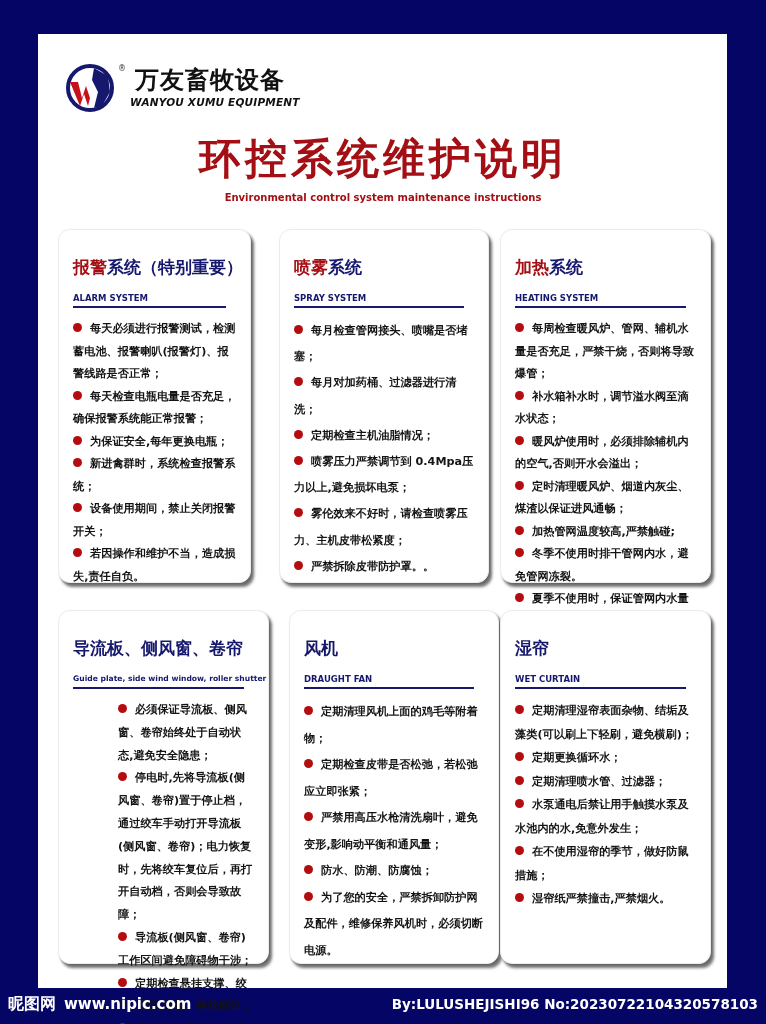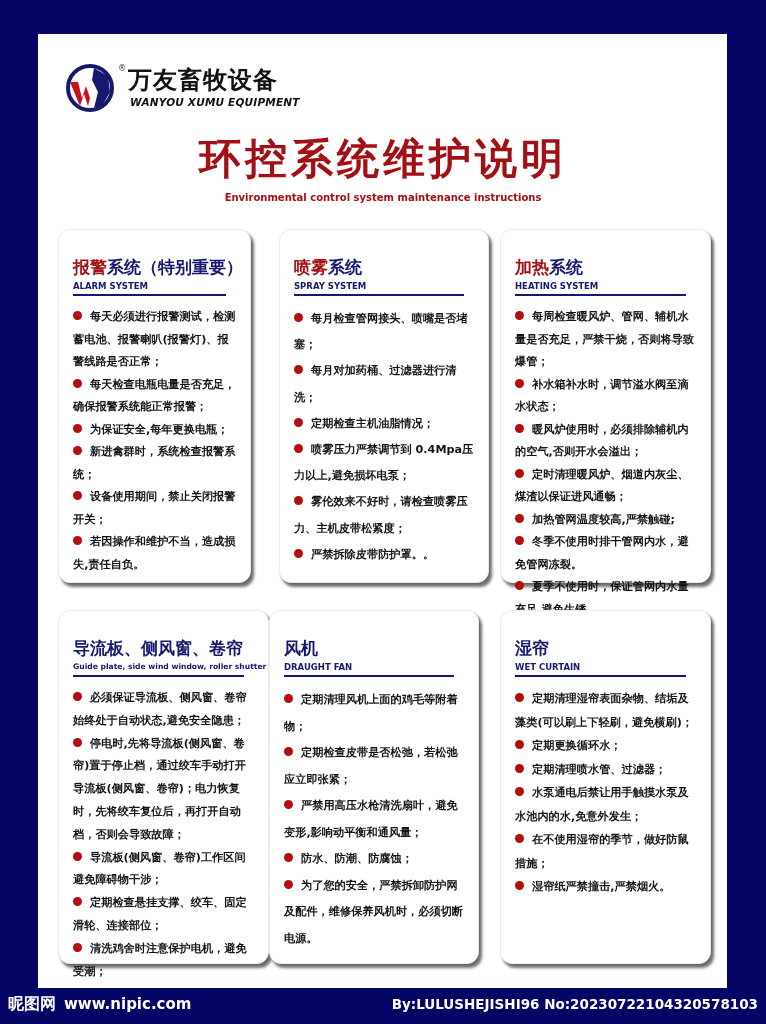--- a/index.html
+++ b/index.html
@@ -1,40 +1,40 @@
 <!DOCTYPE html>
 <html><head>
 <meta charset="utf-8">
 <style>
   * { box-sizing: border-box; margin: 0; padding: 0; }
   html, body { width: 766px; height: 1024px; overflow: hidden; }
   body { background: #050566; font-family: "DejaVu Sans", "Liberation Sans", sans-serif; position: relative; }
   .panel { position: absolute; left: 38px; top: 34px; width: 689px; height: 954px; background: #ffffff; }
   .logo { position: absolute; left: 60px; top: 60px; width: 260px; height: 60px; }
   .logo-mark { position: absolute; left: 4px; top: 2px; width: 52px; height: 52px; }
-  .logo-cn { position: absolute; left: 68px; top: 4px; font-size: 24px; font-weight: bold; color: #111; letter-spacing: 1px; white-space: nowrap; }
+  .logo-cn { position: absolute; left: 75px; top: 4px; font-size: 24px; font-weight: bold; color: #111; letter-spacing: 1px; white-space: nowrap; }
   .logo-reg { position: absolute; left: 58px; top: 4px; font-size: 8px; color: #333; }
   .logo-en { position: absolute; left: 70px; top: 36px; font-size: 10.5px; font-style: italic; font-weight: bold; color: #111; white-space: nowrap; letter-spacing: 0.2px; }
   .title-cn { position: absolute; left: 0; width: 766px; top: 134px; text-align: center; font-size: 42px; font-weight: bold; color: #a30f14; letter-spacing: 4px; line-height: 50px; }
   .title-en { position: absolute; left: 0; width: 766px; top: 188px; text-align: center; font-size: 10px; font-weight: bold; color: #a30f14; line-height: 20px; }
   .card { position: absolute; background: #fff; border: 1px solid #ececec; border-radius: 12px;
           box-shadow: 3px 4px 3px rgba(0,0,0,0.55), 1px 1px 2px rgba(0,0,0,0.15); padding: 0 14px; }
   .card-head { padding-top: 26px; }
   .card-title { font-size: 17px; font-weight: bold; line-height: 22px; white-space: nowrap; }
   .card-title .red { color: #a30f14; }
   .card-title .blue { color: #16186e; }
-  .card-sub { font-size: 8.5px; font-weight: bold; color: #16186e; margin-top: 2px; line-height: 12px; white-space: nowrap; }
+  .card-sub { font-size: 8.5px; font-weight: bold; color: #16186e; margin-top: 14px; line-height: 12px; white-space: nowrap; }
   .card-rule { height: 2px; background: #16186e; margin-top: 2px; margin-right: 10px; }
   .list { margin-top: 10px; }
   .item { font-size: 11.2px; color: #141414; font-weight: bold; }
   .dot { display: inline-block; width: 9px; height: 9px; border-radius: 50%; background: #b30d10; margin-right: 8px; vertical-align: 0px; }
   .lh-a .item { line-height: 22.5px; }
   .lh-b .item { line-height: 26.2px; }
   .lh-c .item { line-height: 22.5px; }
-  .lh-d .item { line-height: 22.8px; }
+  .lh-d .item { line-height: 22.8px; margin-left: 45px; }
   .lh-e .item { line-height: 26.5px; }
   .lh-f .item { line-height: 23.5px; }
   .footer-left { position: absolute; left: 8px; top: 994px; font-size: 16px; font-weight: bold; color: #fff; white-space: nowrap; }
   .footer-left .site { font-size: 15px; font-weight: bold; margin-left: 8px; text-align: right; }
   .footer-right { position: absolute; right: 8px; top: 996px; font-size: 13.5px; font-weight: bold; color: #fff; white-space: nowrap; }
 </style>
 </head>
 <body>
 
 <div class="panel"></div>
@@ -110,21 +110,21 @@
   </div>
   <div class="list">
     <div class="item"><span class="dot"></span><span>必须保证导流板、侧风窗、卷帘始终处于自动状态,避免安全隐患；</span></div>
     <div class="item"><span class="dot"></span><span>停电时,先将导流板(侧风窗、卷帘)置于停止档，通过绞车手动打开导流板(侧风窗、卷帘)；电力恢复时，先将绞车复位后，再打开自动档，否则会导致故障；</span></div>
     <div class="item"><span class="dot"></span><span>导流板(侧风窗、卷帘)工作区间避免障碍物干涉；</span></div>
     <div class="item"><span class="dot"></span><span>定期检查悬挂支撑、绞车、固定滑轮、连接部位；</span></div>
     <div class="item"><span class="dot"></span><span>清洗鸡舍时注意保护电机，避免受潮；</span></div>
   </div>
 </div>
 
-<div class="card lh-e" style="left:269px; top:610px; width:210px; height:354px;">
+<div class="card lh-e" style="left:289px; top:610px; width:210px; height:354px;">
   <div class="card-head">
     <div class="card-title"><span class="red"></span><span class="blue">风机</span></div>
     <div class="card-sub">DRAUGHT FAN</div>
     <div class="card-rule"></div>
   </div>
   <div class="list">
     <div class="item"><span class="dot"></span><span>定期清理风机上面的鸡毛等附着物；</span></div>
     <div class="item"><span class="dot"></span><span>定期检查皮带是否松弛，若松弛应立即张紧；</span></div>
     <div class="item"><span class="dot"></span><span>严禁用高压水枪清洗扇叶，避免变形,影响动平衡和通风量；</span></div>
     <div class="item"><span class="dot"></span><span>防水、防潮、防腐蚀；</span></div>

